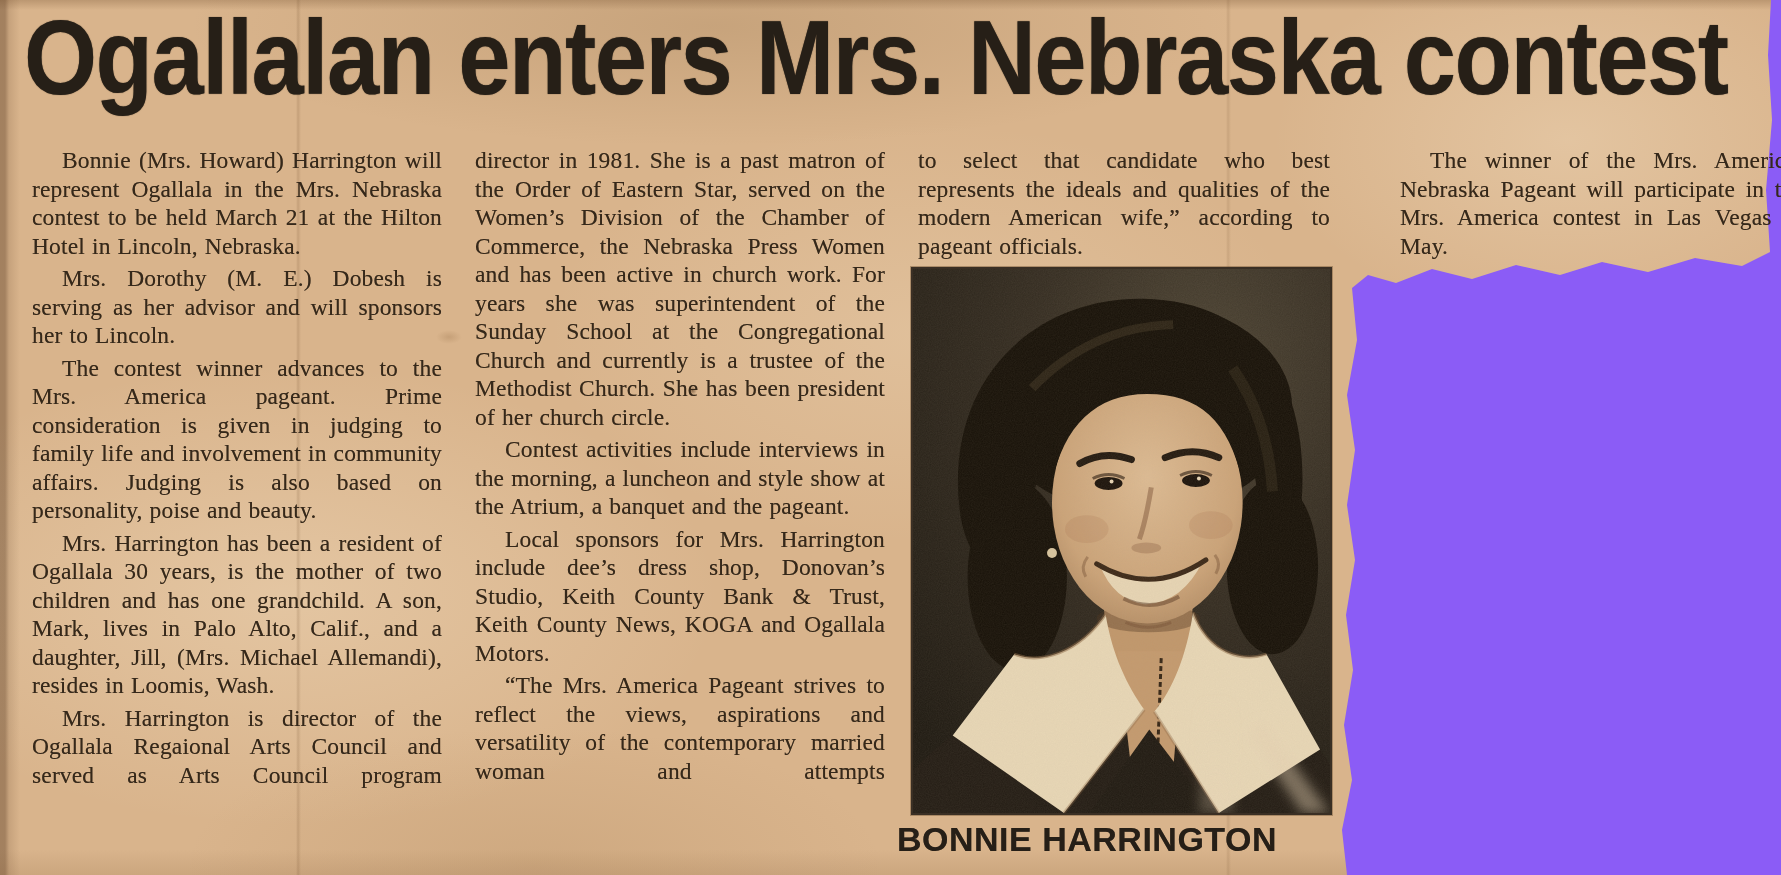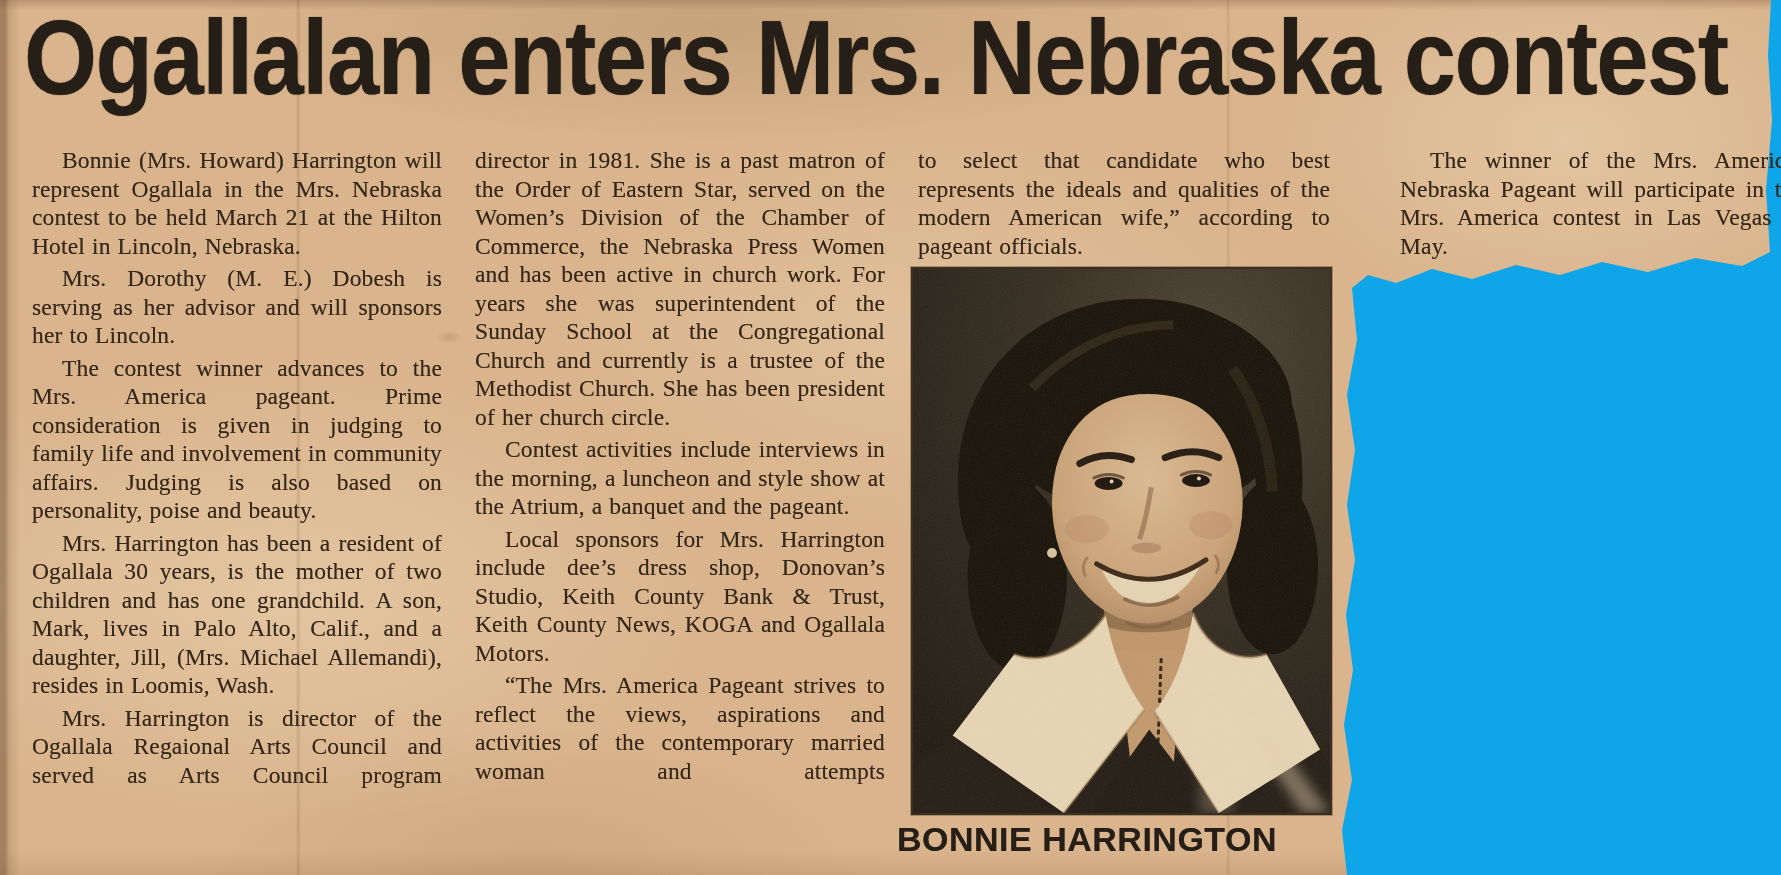--- a/index.html
+++ b/index.html
@@ -1,18 +1,18 @@
 <!DOCTYPE html>
 <html><head>
 <meta charset="utf-8">
 <style>
   html,body{margin:0;padding:0;background:#e9e9e6;}
   .canvas{
     position:relative;width:1781px;height:875px;overflow:hidden;
-    background:#0ea5e9;
+    background:#8b5cf6;
     font-family:"Liberation Serif","DejaVu Serif",serif;
   }
   
   .paper{
     position:absolute;inset:0;
     background-color:#d9b48c;
     background-image:
       linear-gradient(180deg, rgba(110,75,42,.28), rgba(110,75,42,0) 10px),
       linear-gradient(0deg, rgba(130,92,55,.16), rgba(130,92,55,0) 26px),
       linear-gradient(90deg, rgba(82,52,28,.40) 0 5px, rgba(82,52,28,.14) 9px, rgba(82,52,28,0) 20px),
@@ -90,21 +90,21 @@
     <p class="indent">Mrs. Dorothy (M. E.) Dobesh is serving as her advisor and will sponsors her to Lincoln.</p>
     <p class="indent">The contest winner advances to the Mrs. America pageant. Prime consideration is given in judging to family life and involvement in community affairs. Judging is also based on personality, poise and beauty.</p>
     <p class="indent">Mrs. Harrington has been a resident of Ogallala 30 years, is the mother of two children and has one grandchild. A son, Mark, lives in Palo Alto, Calif., and a daughter, Jill, (Mrs. Michael Allemandi), resides in Loomis, Wash.</p>
     <p class="indent runson">Mrs. Harrington is director of the Ogallala Regaional Arts Council and served as Arts Council program</p>
   </div>
 
   <div class="col c2">
     <p>director in 1981. She is a past matron of the Order of Eastern Star, served on the Women’s Division of the Chamber of Commerce, the Nebraska Press Women and has been active in church work. For years she was superintendent of the Sunday School at the Congregational Church and currently is a trustee of the Methodist Church. She has been president of her church circle.</p>
     <p class="indent">Contest activities include interviews in the morning, a luncheon and style show at the Atrium, a banquet and the pageant.</p>
     <p class="indent">Local sponsors for Mrs. Harrington include dee’s dress shop, Donovan’s Studio, Keith County Bank &amp; Trust, Keith County News, KOGA and Ogallala Motors.</p>
-    <p class="indent runson">“The Mrs. America Pageant strives to reflect the views, aspirations and activities of the contemporary married woman and attempts</p>
+    <p class="indent runson">“The Mrs. America Pageant strives to reflect the views, aspirations and versatility of the contemporary married woman and attempts</p>
   </div>
 
   <div class="col c3">
     <p>to select that candidate who best represents the ideals and qualities of the modern American wife,” according to pageant officials.</p>
   </div>
 
   <div class="col c4">
     <p class="indent">The winner of the Mrs. America-Nebraska Pageant will participate in the Mrs. America contest in Las Vegas in May.</p>
   </div>
 

